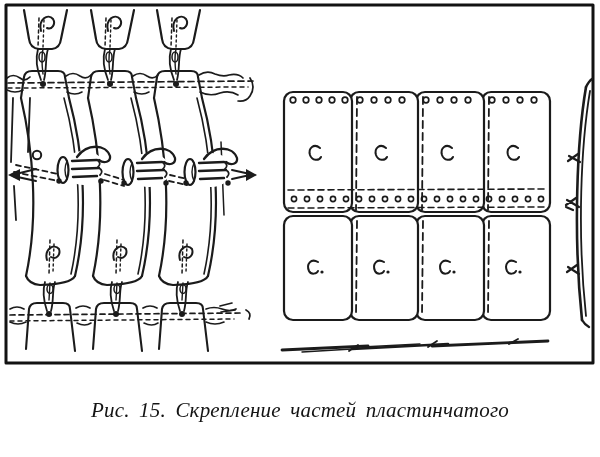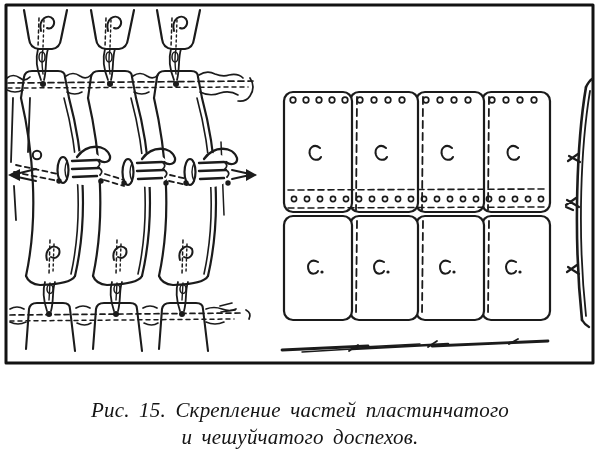--- a/index.html
+++ b/index.html
@@ -306,15 +306,14 @@
         <path d="M 352 349 L 448 344" stroke-width="2.6"></path>
         <path d="M 362 347 L 420 344" stroke-width="1.3"></path>
         <path d="M 432 346 L 548 341" stroke-width="2.8"></path>
         <path d="M 349 351 l 9 -6 M 428 347 l 9 -6 M 509 344 l 9 -5" stroke-width="1.8"></path>
       </g>
     </g>
   </svg>
 
   <div class="caption">
     <div>Рис. 15. Скрепление частей пластинчатого</div>
-    <div>и чешуйчатого доспехов.</div>
   </div>
 </div>
 
 </body></html>

